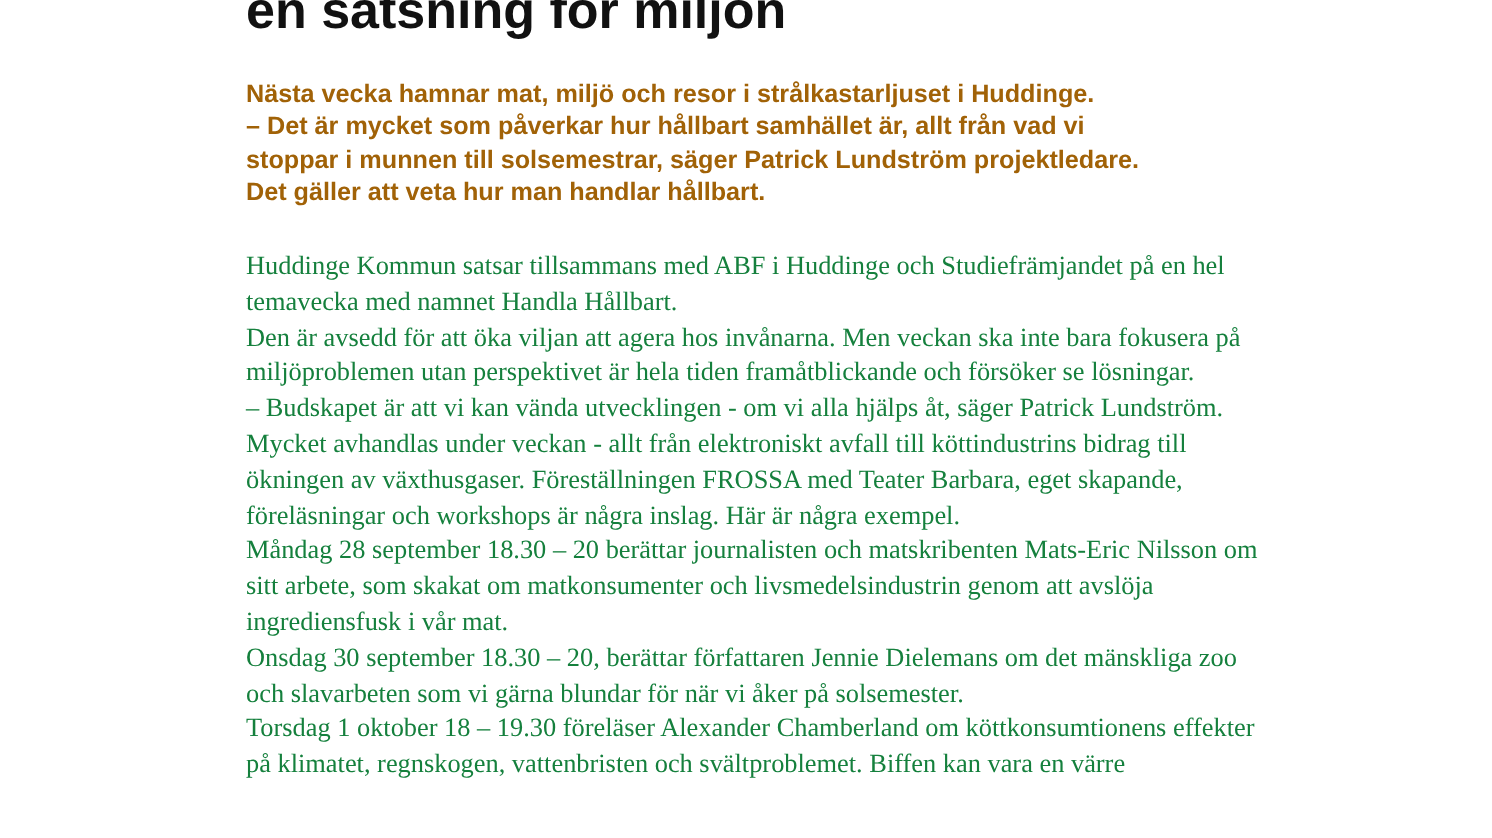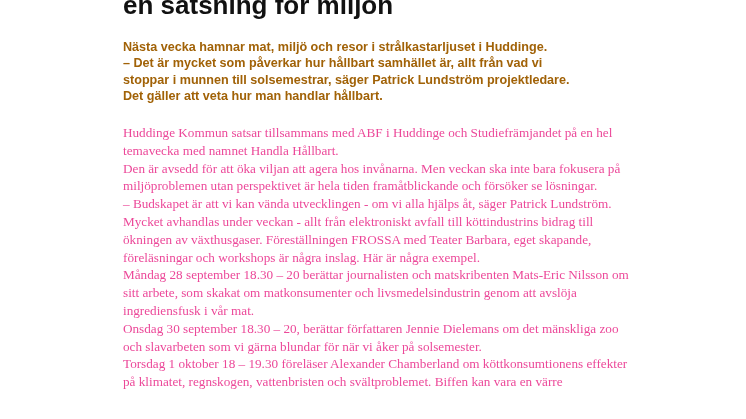--- a/index.html
+++ b/index.html
@@ -38,21 +38,21 @@
       font-size: 12.6px;
       line-height: 16.4px;
       color: #a16207;
       white-space: pre-line;
     }
     .body-text {
       top: 124px;
       font-family: "Liberation Serif", serif;
       font-size: 13.2px;
       line-height: 17.8px;
-      color: #ec4899;
+      color: #15803d;
       white-space: pre-line;
     }
   </style>
 </head>
 <body>
 
 <div class="page">
   <h1 class="abs heading">en satsning för miljön</h1>
 
   <p class="abs lead">Nästa vecka hamnar mat, miljö och resor i strålkastarljuset i Huddinge.

